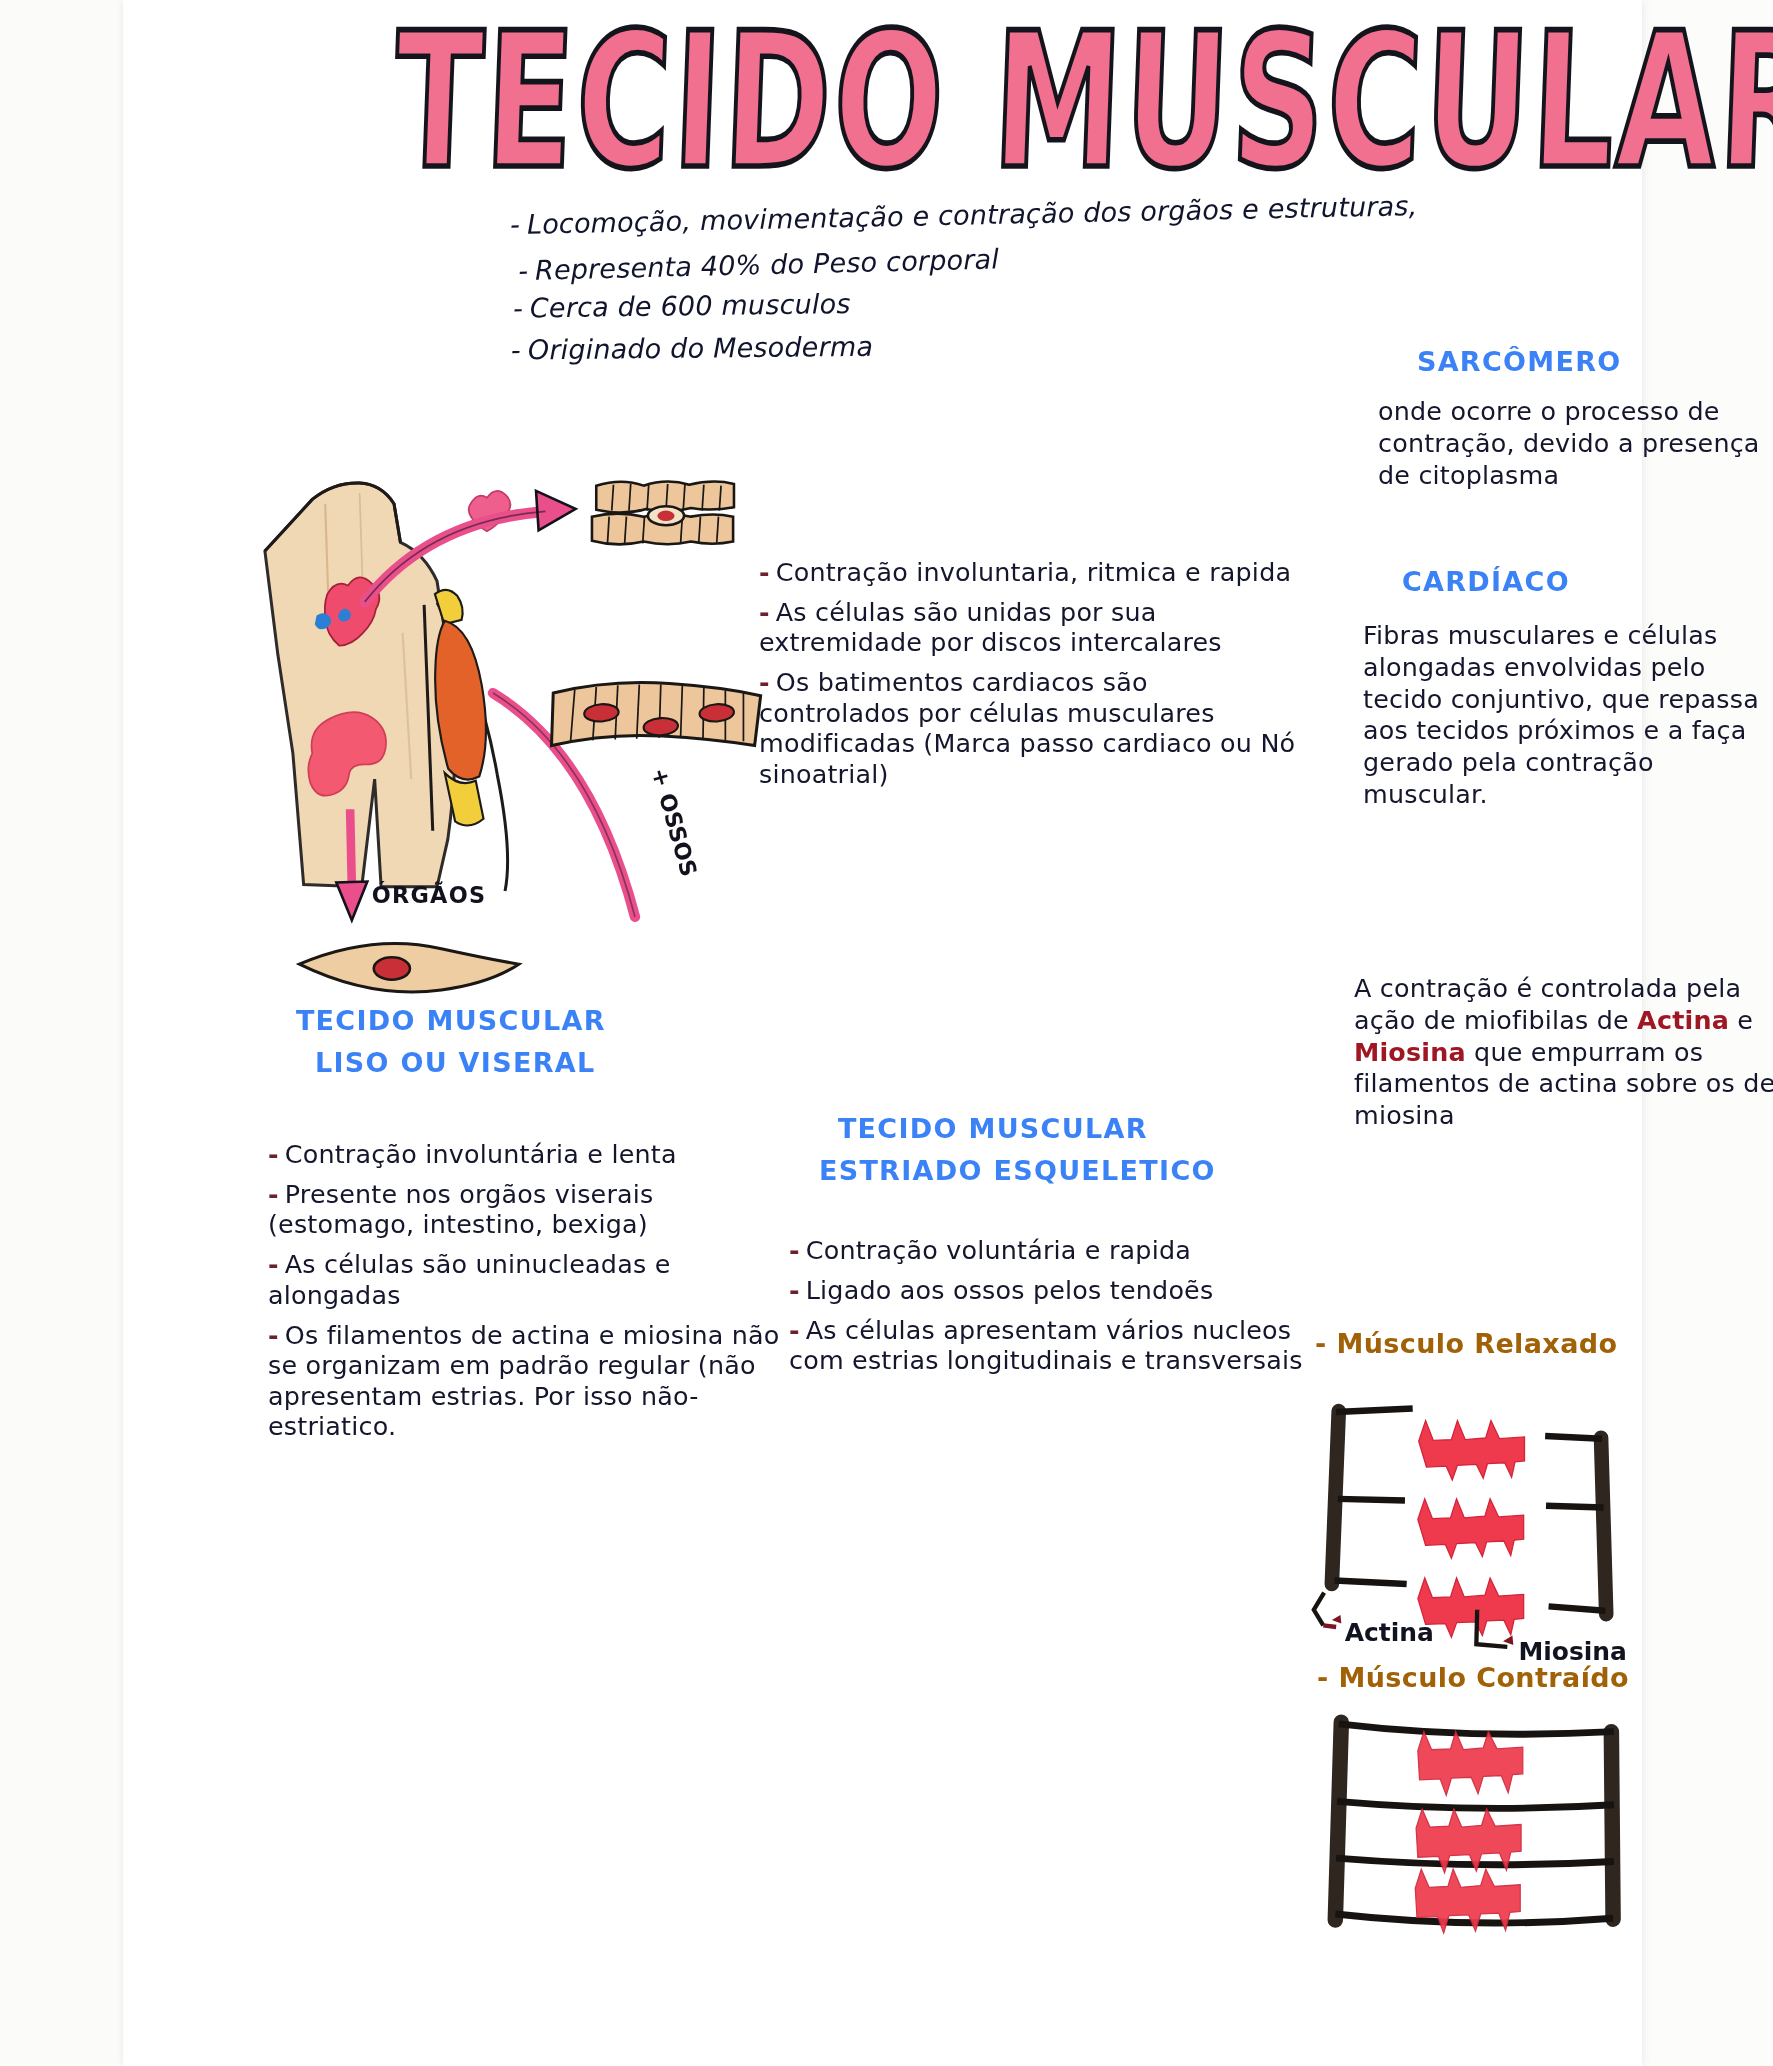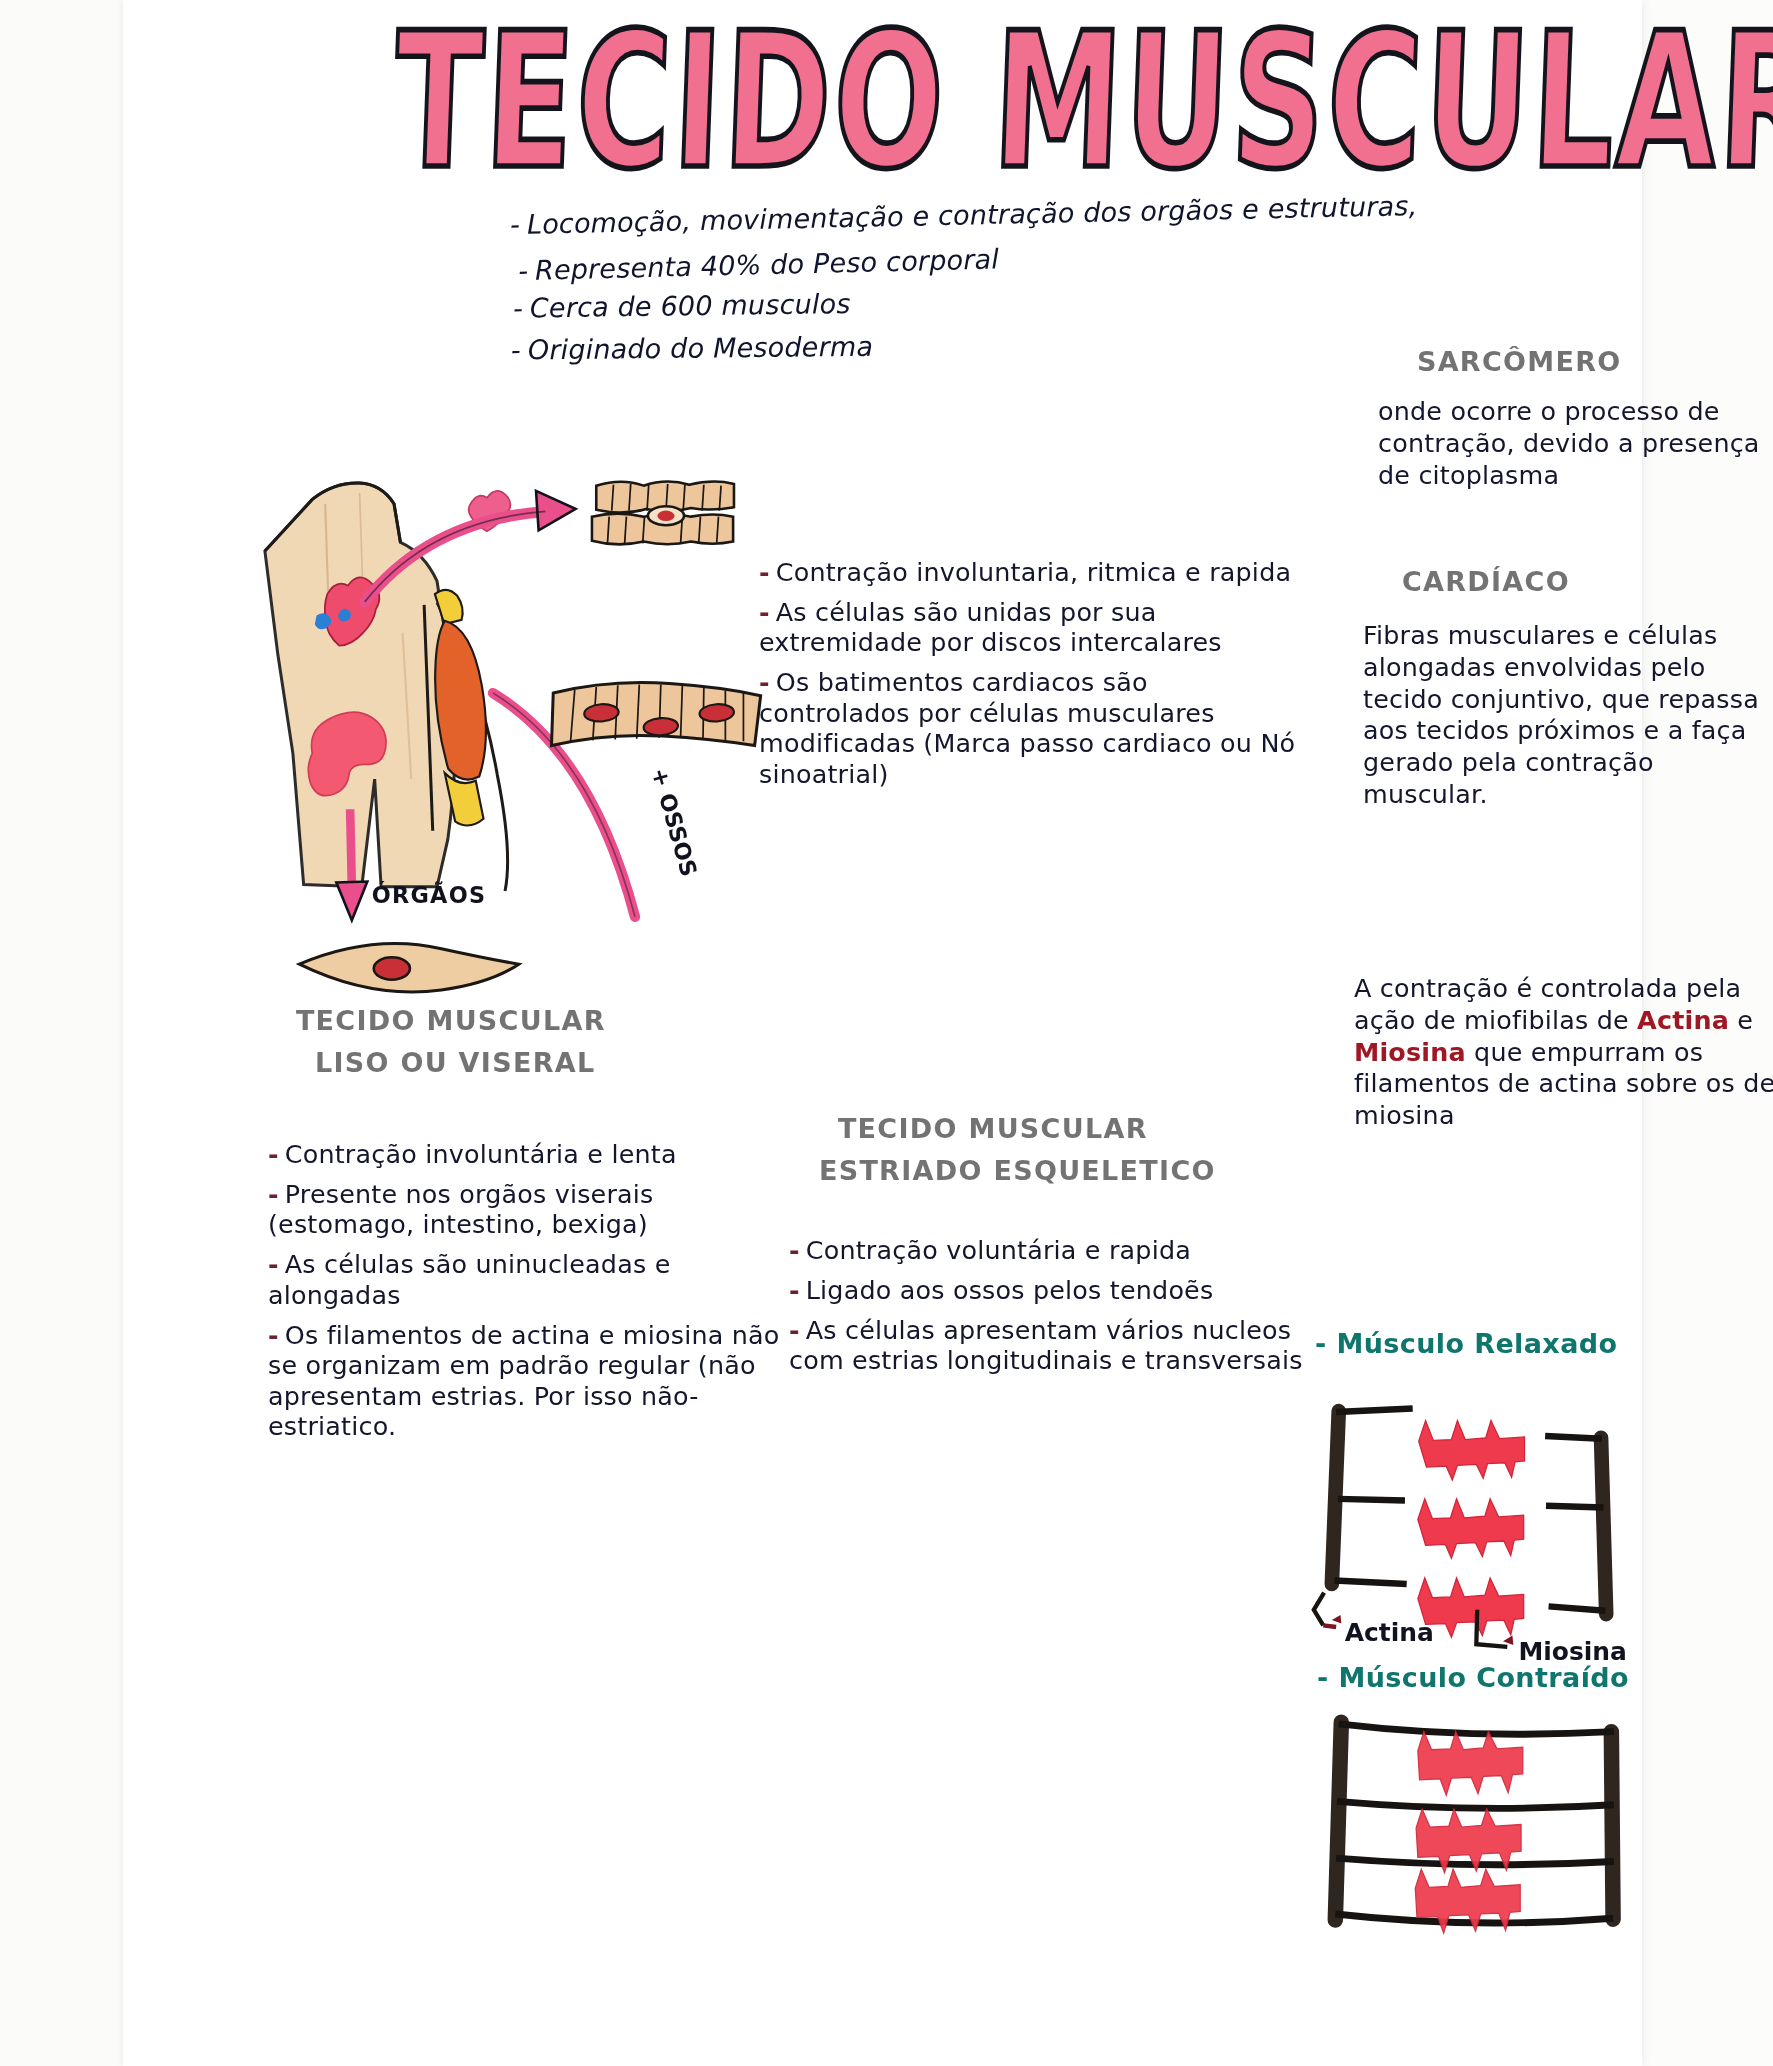--- a/index.html
+++ b/index.html
@@ -52,21 +52,21 @@
   .il1{transform:rotate(-1.2deg);}
   .il2{transform:rotate(-1.4deg);margin-left:7.7px;}
   .il3{transform:rotate(-0.8deg);margin-left:2.6px;}
   .il4{transform:rotate(-0.6deg);margin-left:0.9px;}
 
   
   .hl-head{position:absolute;}
   .hl-line{
     display:inline-block;position:relative;
     font-size:27px;font-weight:bold;letter-spacing:1.3px;
-    color:#737373;
+    color:#3b82f6;
     padding:1.7px 6.9px 2.6px 6.9px;
     margin-bottom:6.9px;
     white-space:nowrap;
   }
   .hl-line::before{
     content:"";position:absolute;left:0;right:0;top:5.2px;bottom:0.9px;
     background:linear-gradient(95deg,#f8a4bd 0%,#f9bcd0 18%,#fbd3e0 45%,#f79fbb 72%,#f06a96 100%);
     opacity:.82;z-index:-1;
     border-radius:1.3px;
     transform:rotate(-.8deg) skewX(-2deg);
@@ -82,21 +82,21 @@
   .para{font-size:25.4px;color:#14162c;line-height:1.25;margin-bottom:13px;}
   .red{color:#a01724;font-weight:bold;}
 
   
   #illus{position:absolute;left:129px;top:452px;width:525px;height:551px;}
   .label-sm{
     position:absolute;font-size:52px;font-weight:bold;letter-spacing:3px;color:#11121e;
   }
 
   
-  .sarc-label{position:absolute;font-size:27px;font-weight:bold;color:#0f766e;letter-spacing:0.4px;}
+  .sarc-label{position:absolute;font-size:27px;font-weight:bold;color:#a16207;letter-spacing:0.4px;}
   .sarc-box{position:absolute;}
 </style>
 </head>
 <body>
 
 <div id="leftmargin"></div>
 <div id="rightmargin"></div>
 
 <div id="sheet">
 

